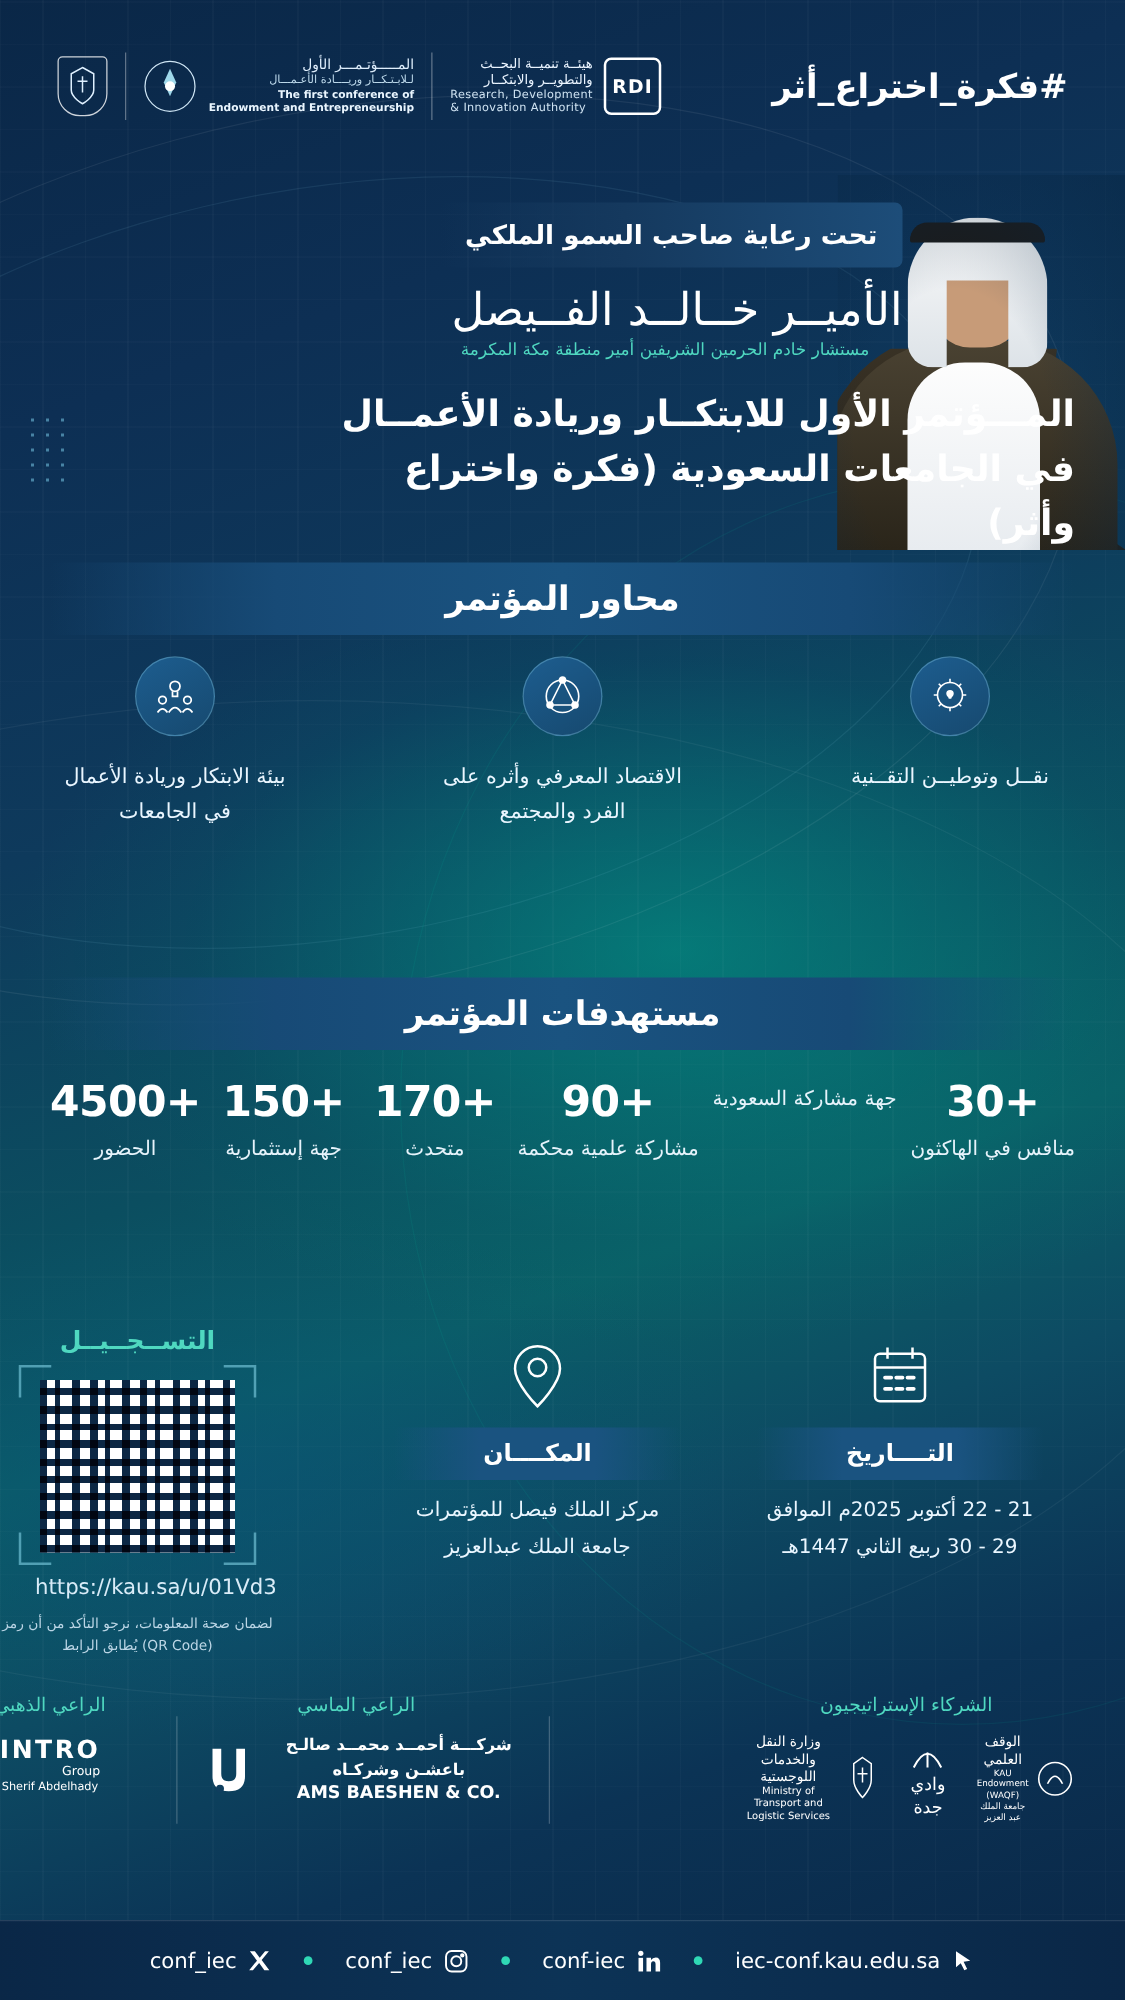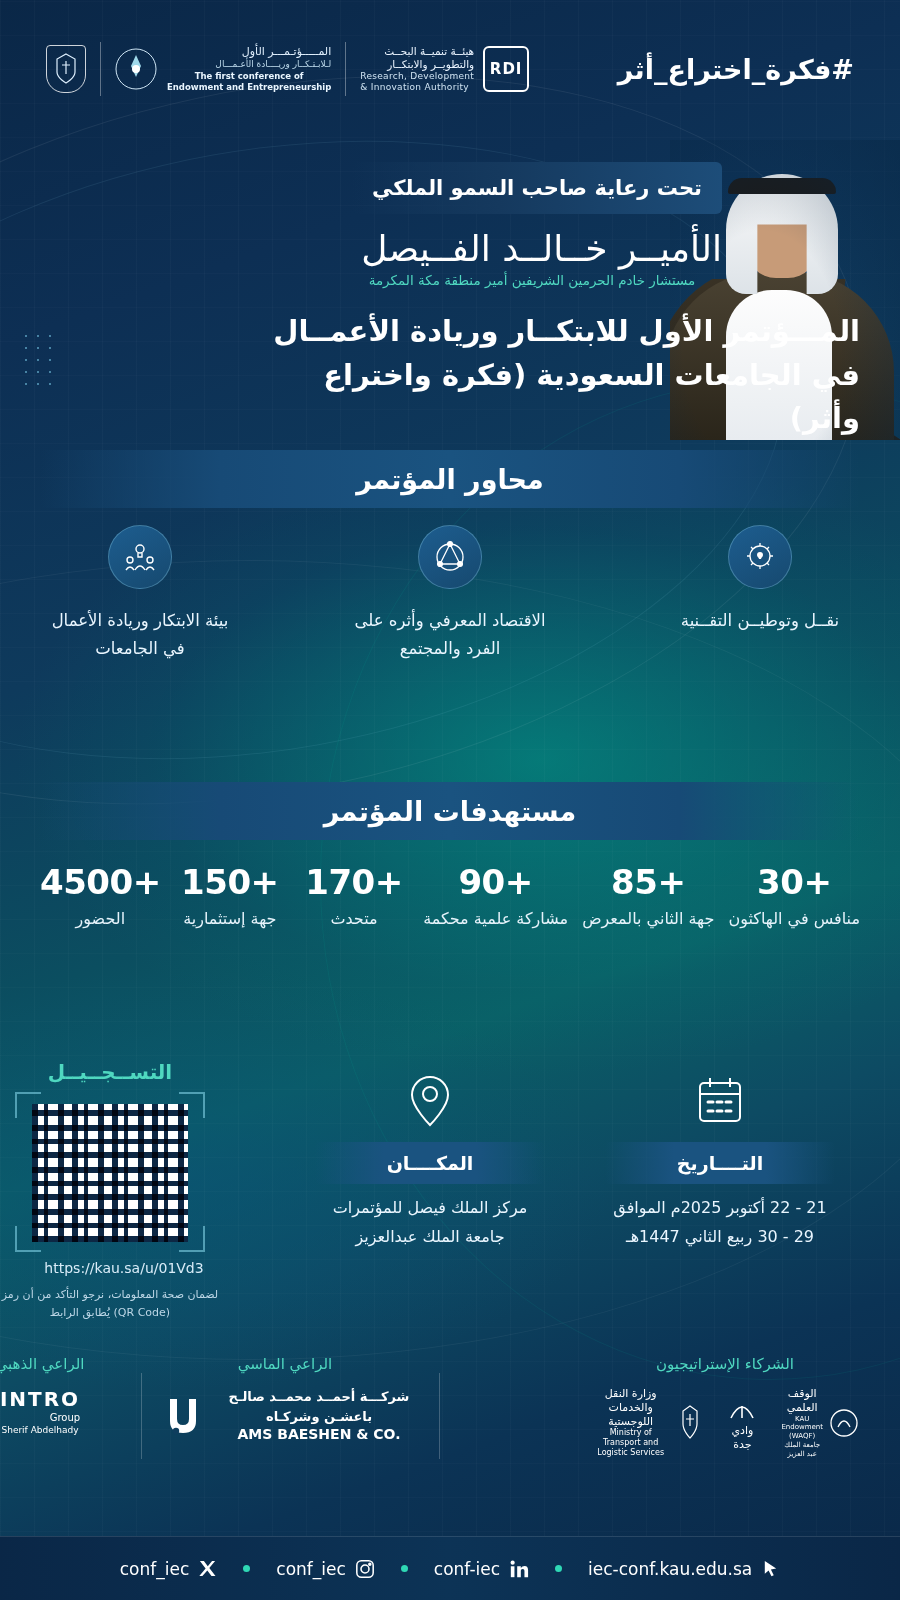--- a/index.html
+++ b/index.html
@@ -52,21 +52,21 @@
     font-size: 15px; font-weight: bold; letter-spacing: 1px; direction: ltr;
   }
   .rdi-text { direction: rtl; text-align: right; line-height: 1.25; }
   .rdi-ar { font-size: 10.5px; color: #eaf4ff; }
   .rdi-en { font-size: 9px; color: #cfe3f2; direction: ltr; text-align: left; letter-spacing: 0.3px; }
   .divider-v { width: 1px; height: 54px; background: rgba(255,255,255,0.35); }
   .conf-logo { display: flex; align-items: center; gap: 10px; }
   .conf-logo-text { text-align: right; line-height: 1.3; }
   .cl-ar1 { font-size: 11px; color: #dfeefc; letter-spacing: 2px; }
   .cl-ar2 { font-size: 9px; color: #bcd8ea; letter-spacing: 1px; }
-  .cl-en { font-size: 8.5px; color: #eaf6ff; direction: ltr; text-align: center; font-weight: bold; }
+  .cl-en { font-size: 8.5px; color: #eaf6ff; direction: ltr; text-align: right; font-weight: bold; }
   .kau-seal {
     width: 40px; height: 48px; border: 1.5px solid rgba(255,255,255,0.8); border-radius: 4px 4px 18px 18px;
     display: flex; align-items: center; justify-content: center; font-size: 7px; color: #dff0ff; text-align: center;
   }
 
   
   .patron-wrap { position: absolute; top: 150px; left: 0; right: 0; height: 280px; }
   .patron-pill {
     position: absolute; top: 12px; right: 178px; width: 370px; height: 52px;
     background: linear-gradient(270deg, #1d4d79 0%, #15395e 60%, rgba(21,57,94,0) 100%);
@@ -176,21 +176,21 @@
   .c-bl { bottom: 0; left: 0; border-right: none; border-top: none; }
   .c-br { bottom: 0; right: 0; border-left: none; border-top: none; }
   .qr {
     position: absolute; top: 12px; left: 17px; width: 156px; height: 138px;
     background-color: #ffffff;
     background-image:
       repeating-linear-gradient(90deg, #0c2744 0 6px, #ffffff 6px 12px, #0c2744 12px 16px, #ffffff 16px 26px, #0c2744 26px 32px, #ffffff 32px 40px),
       repeating-linear-gradient(0deg, #0c2744 0 6px, #ffffff 6px 14px, #0c2744 14px 19px, #ffffff 19px 27px, #0c2744 27px 33px, #ffffff 33px 42px);
     background-blend-mode: multiply;
   }
-  .qr-url { font-size: 14px; color: #d9ecf8; direction: ltr; margin-top: 8px; margin-left: 28px; }
+  .qr-url { font-size: 17px; color: #d9ecf8; direction: ltr; margin-top: 8px; margin-left: 28px; }
   .qr-note { font-size: 11px; color: #bcd6e6; line-height: 1.6; margin-top: 10px; }
 
   .info-col { position: absolute; top: 10px; width: 260px; text-align: center; }
   .col-place { right: 300px; }
   .col-date { right: 10px; }
   .info-icon { height: 62px; display: flex; align-items: center; justify-content: center; }
   .info-pill {
     margin: 10px auto 0; width: 230px; height: 42px;
     background: linear-gradient(90deg, rgba(20,56,92,0) 0%, #1a5380 30%, #1a5380 70%, rgba(20,56,92,0) 100%);
     border-radius: 4px;
@@ -338,22 +338,21 @@
     </div>
     <div class="target">
       <div class="t-num">170+</div>
       <div class="t-lab">متحدث</div>
     </div>
     <div class="target">
       <div class="t-num">90+</div>
       <div class="t-lab">مشاركة علمية محكمة</div>
     </div>
     <div class="target">
-      <div class="t-num">85+</div>
-      <div class="t-lab">جهة الثاني بالمعرض</div>
+      <div class="t-lab">جهة مشاركة السعودية</div>
     </div>
     <div class="target">
       <div class="t-num">30+</div>
       <div class="t-lab">منافس في الهاكثون</div>
     </div>
   </div>
 
   <div class="info-row">
 
     <div class="reg-block">
@@ -414,21 +413,21 @@
           <span class="logo-txt" style="font-size:11px;">
             <span style="display:block">وزارة النقل والخدمات اللوجستية</span>
             <span style="display:block;font-size:8px;direction:ltr">Ministry of Transport and Logistic Services</span>
           </span>
         </div>
         <div style="text-align:center;">
           <svg width="34" height="30" viewBox="0 0 34 30" fill="none" stroke="#ffffff" stroke-width="1.6">
             <path d="M6 24 Q17 2 28 24"></path>
             <path d="M17 24 V12"></path>
           </svg>
-          <div class="logo-txt" style="font-size:11px;">وادي جدة</div>
+          <div class="logo-txt" style="font-size:14px;">وادي جدة</div>
         </div>
         <div style="display:flex;align-items:center;gap:5px;">
           <span>
             <svg width="32" height="32" viewBox="0 0 32 32" fill="none" stroke="#ffffff" stroke-width="1.3">
               <circle cx="16" cy="16" r="13"></circle>
               <path d="M10 20 q6-12 12 0"></path>
             </svg>
           </span>
           <span class="logo-txt" style="font-size:9px;">
             <span style="display:block;font-size:11px;">الوقف العلمي</span>

